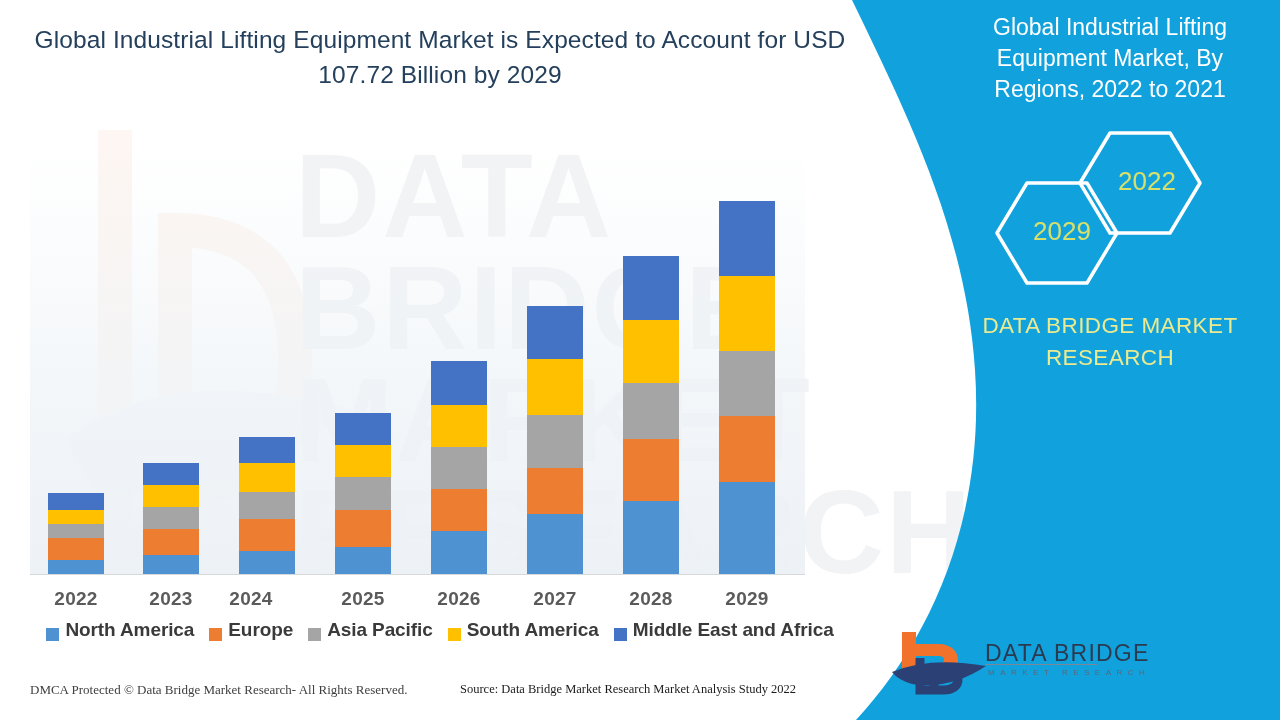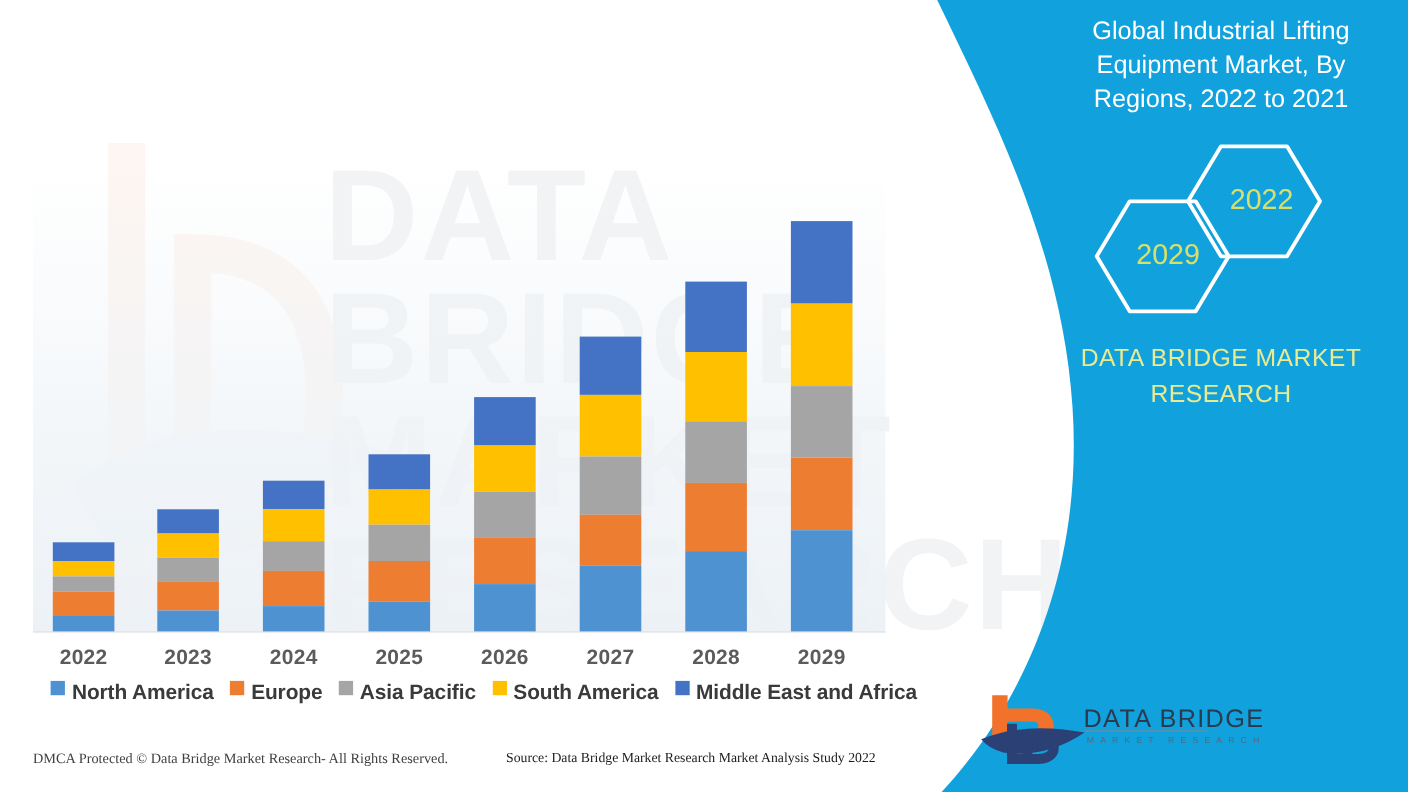--- a/index.html
+++ b/index.html
@@ -29,21 +29,21 @@
   .bars{position:absolute;left:30px;top:150px;width:775px;height:424px;}
   .bar{position:absolute;bottom:0;width:56px;}
   .seg{width:100%;display:block;}
   .xlabels{position:absolute;left:30px;top:588px;width:775px;height:30px;}
   .xlabel{position:absolute;width:90px;text-align:center;font-size:19px;
           font-weight:700;color:#5b5b5b;letter-spacing:.3px;}
 
   
   .legend{position:absolute;left:40px;top:616px;width:800px;height:28px;
           display:flex;align-items:center;justify-content:center;gap:15px;}
-  .legend-item{display:flex;align-items:flex-start;gap:6px;}
+  .legend-item{display:flex;align-items:flex-end;gap:6px;}
   .swatch{width:13px;height:13px;display:block;}
   .legend-label{font-size:19px;font-weight:700;color:#3a3a3a;letter-spacing:-.1px;}
 
   
   .footer{position:absolute;left:0;top:682px;width:860px;height:24px;}
   .dmca{position:absolute;left:30px;top:0;font-family:"Liberation Serif",serif;
         font-size:13px;color:#404040;}
   .source{position:absolute;left:460px;top:0;font-family:"Liberation Serif",serif;
           font-size:12.5px;color:#1b1b1b;}
 
@@ -73,20 +73,21 @@
 
   <div class="wm-text">DATA BRIDGE
 MARKET RESEARCH</div>
 
   <svg class="blue-panel" viewBox="0 0 1280 720" preserveAspectRatio="none">
     <path d="M852 0 L1280 0 L1280 720 L856 720
              C 930 640 985 520 975 370
              C 966 230 905 110 852 0 Z" fill="#11A2DD"></path>
   </svg>
 
+  <div class="title">Global Industrial Lifting Equipment Market is Expected to Account for USD 107.72 Billion by 2029</div>
 
   <div class="plot-band"></div>
   <div class="axis-line"></div>
 
   <div class="bars">
     <div class="bar" style="left:18px;">
         <div class="seg" style="height: 17px; background: rgb(68, 114, 196);"></div>
         <div class="seg" style="height: 14px; background: rgb(255, 192, 0);"></div>
         <div class="seg" style="height: 14px; background: rgb(165, 165, 165);"></div>
         <div class="seg" style="height: 22px; background: rgb(237, 125, 49);"></div>
@@ -139,21 +140,21 @@
         <div class="seg" style="height: 75px; background: rgb(255, 192, 0);"></div>
         <div class="seg" style="height: 65px; background: rgb(165, 165, 165);"></div>
         <div class="seg" style="height: 66px; background: rgb(237, 125, 49);"></div>
         <div class="seg" style="height: 92px; background: rgb(79, 146, 210);"></div>
       </div>
   </div>
 
   <div class="xlabels">
     <div class="xlabel" style="left:1px;">2022</div>
     <div class="xlabel" style="left:96px;">2023</div>
-    <div class="xlabel" style="left:192px;">2024</div>
+    <div class="xlabel" style="left:176px;">2024</div>
     <div class="xlabel" style="left:288px;">2025</div>
     <div class="xlabel" style="left:384px;">2026</div>
     <div class="xlabel" style="left:480px;">2027</div>
     <div class="xlabel" style="left:576px;">2028</div>
     <div class="xlabel" style="left:672px;">2029</div>
   </div>
 
   <div class="legend">
     <div class="legend-item">
       <span class="swatch" style="background:#4F92D2"></span>

